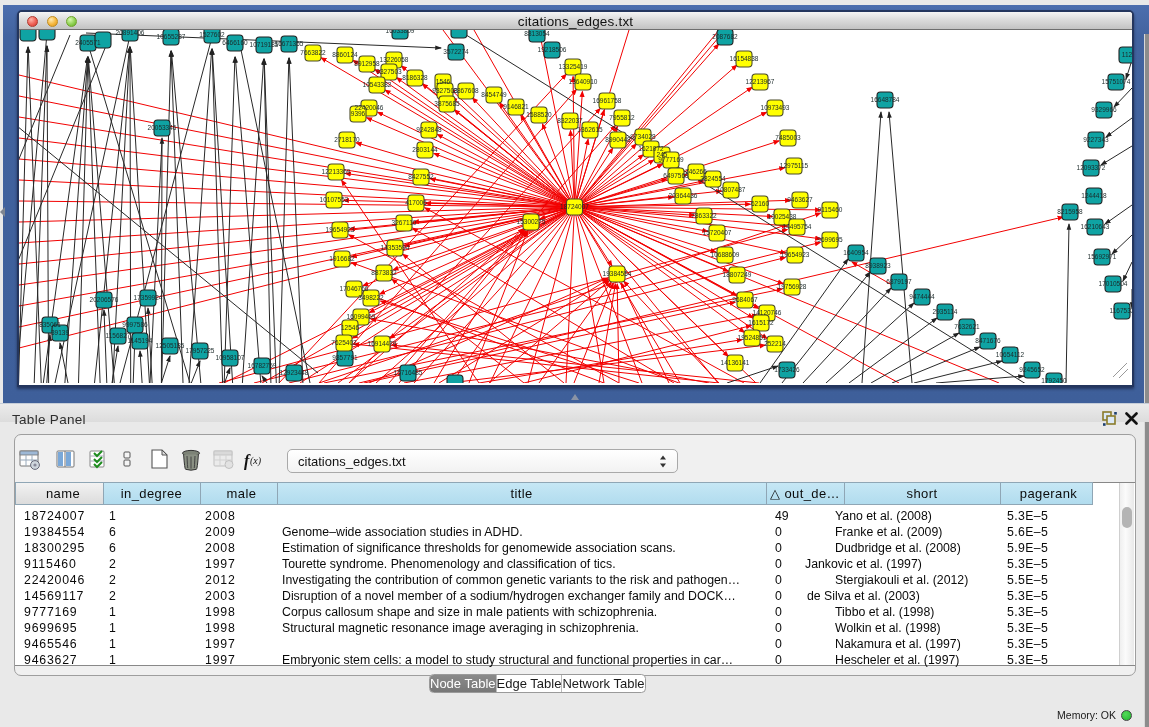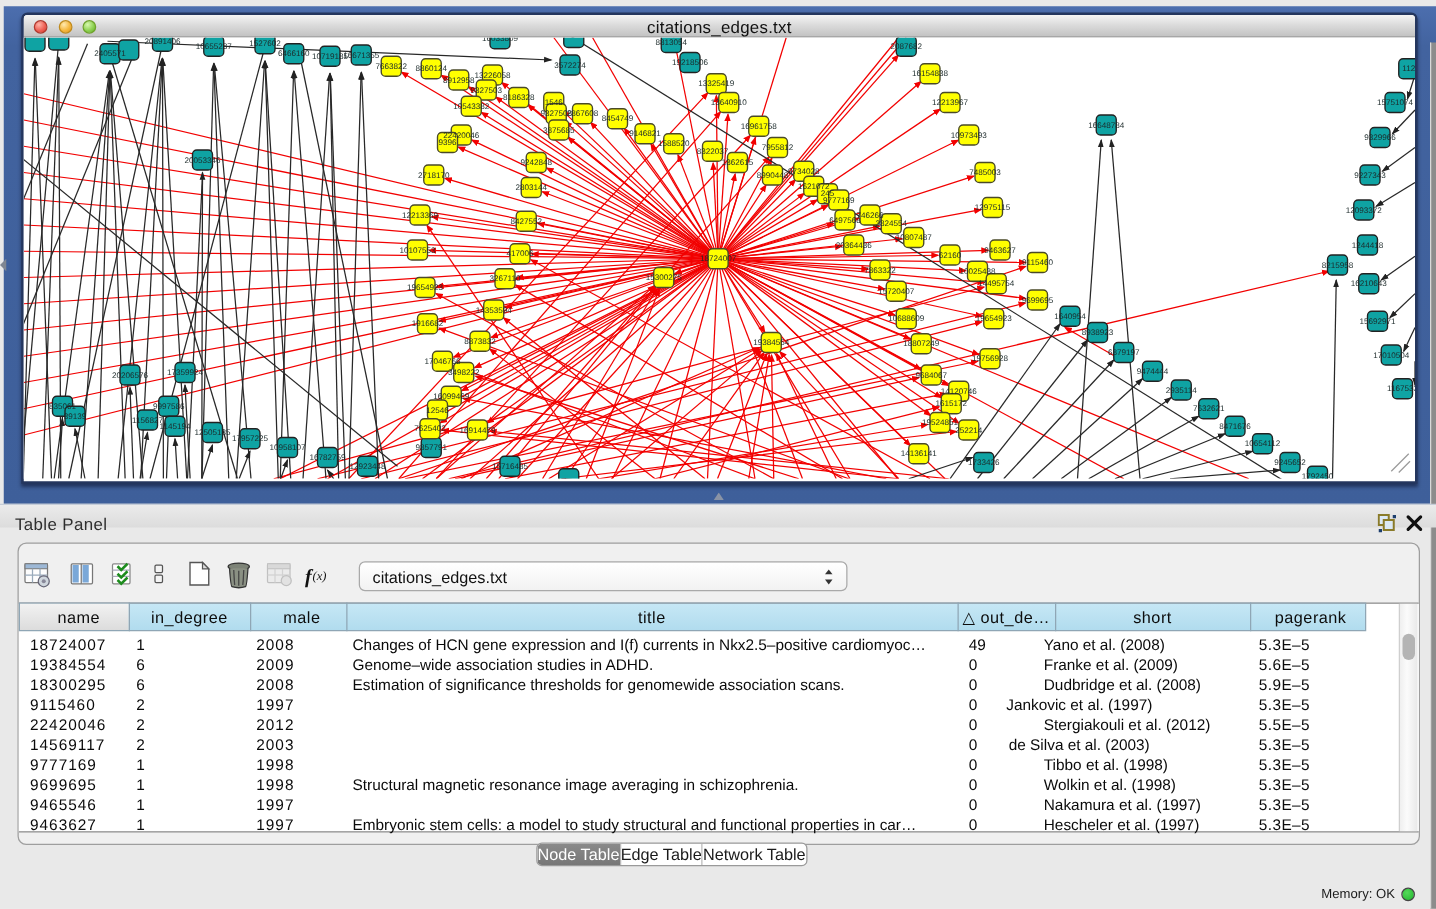--- a/index.html
+++ b/index.html
@@ -659,21 +659,20 @@
 <span class="hcell" style="left:103px;width:97px">in_degree</span>
 <span class="hcell" style="left:203px;width:77px">male</span>
 <span class="hcell" style="left:277px;width:489px">title</span>
 <span class="hcell" style="left:766px;width:78px">△ out_de…</span>
 <span class="hcell" style="left:844px;width:156px">short</span>
 <span class="hcell" style="left:1000px;width:97px">pagerank</span>
 <div class="row" style="top:506px">
 <span style="left:9px">18724007</span>
     <span style="left:94px">1</span>
     <span style="left:190px">2008</span>
-    <span style="left:267px">Changes of HCN gene expression and I(f) currents in Nkx2.5–positive cardiomyoc…</span>
     <span style="left:760px">49</span>
     <span class="ctr" style="left:820px;width:150px">Yano et al. (2008)</span>
     <span style="left:992px">5.3E–5</span>
 </div>
 <div class="row" style="top:522px">
 <span style="left:9px">19384554</span>
     <span style="left:94px">6</span>
     <span style="left:190px">2009</span>
     <span style="left:267px">Genome–wide association studies in ADHD.</span>
     <span style="left:760px">0</span>
@@ -686,44 +685,48 @@
     <span style="left:190px">2008</span>
     <span style="left:267px">Estimation of significance thresholds for genomewide association scans.</span>
     <span style="left:760px">0</span>
     <span class="ctr" style="left:820px;width:150px">Dudbridge et al. (2008)</span>
     <span style="left:992px">5.9E–5</span>
 </div>
 <div class="row" style="top:554px">
 <span style="left:9px">9115460</span>
     <span style="left:94px">2</span>
     <span style="left:190px">1997</span>
+    <span style="left:267px">Tourette syndrome. Phenomenology and classification of tics.</span>
     <span style="left:760px">0</span>
     <span class="ctr" style="left:790px;width:150px">Jankovic et al. (1997)</span>
     <span style="left:992px">5.3E–5</span>
 </div>
 <div class="row" style="top:570px">
 <span style="left:9px">22420046</span>
     <span style="left:94px">2</span>
     <span style="left:190px">2012</span>
+    <span style="left:267px">Investigating the contribution of common genetic variants to the risk and pathogen…</span>
     <span style="left:760px">0</span>
     <span class="ctr" style="left:820px;width:150px">Stergiakouli et al. (2012)</span>
     <span style="left:992px">5.5E–5</span>
 </div>
 <div class="row" style="top:586px">
 <span style="left:9px">14569117</span>
     <span style="left:94px">2</span>
     <span style="left:190px">2003</span>
+    <span style="left:267px">Disruption of a novel member of a sodium/hydrogen exchanger family and DOCK…</span>
     <span style="left:760px">0</span>
     <span class="ctr" style="left:792px;width:150px">de Silva et al. (2003)</span>
     <span style="left:992px">5.3E–5</span>
 </div>
 <div class="row" style="top:602px">
 <span style="left:9px">9777169</span>
     <span style="left:94px">1</span>
     <span style="left:190px">1998</span>
+    <span style="left:267px">Corpus callosum shape and size in male patients with schizophrenia.</span>
     <span style="left:760px">0</span>
     <span class="ctr" style="left:820px;width:150px">Tibbo et al. (1998)</span>
     <span style="left:992px">5.3E–5</span>
 </div>
 <div class="row" style="top:618px">
 <span style="left:9px">9699695</span>
     <span style="left:94px">1</span>
     <span style="left:190px">1998</span>
     <span style="left:267px">Structural magnetic resonance image averaging in schizophrenia.</span>
     <span style="left:760px">0</span>

